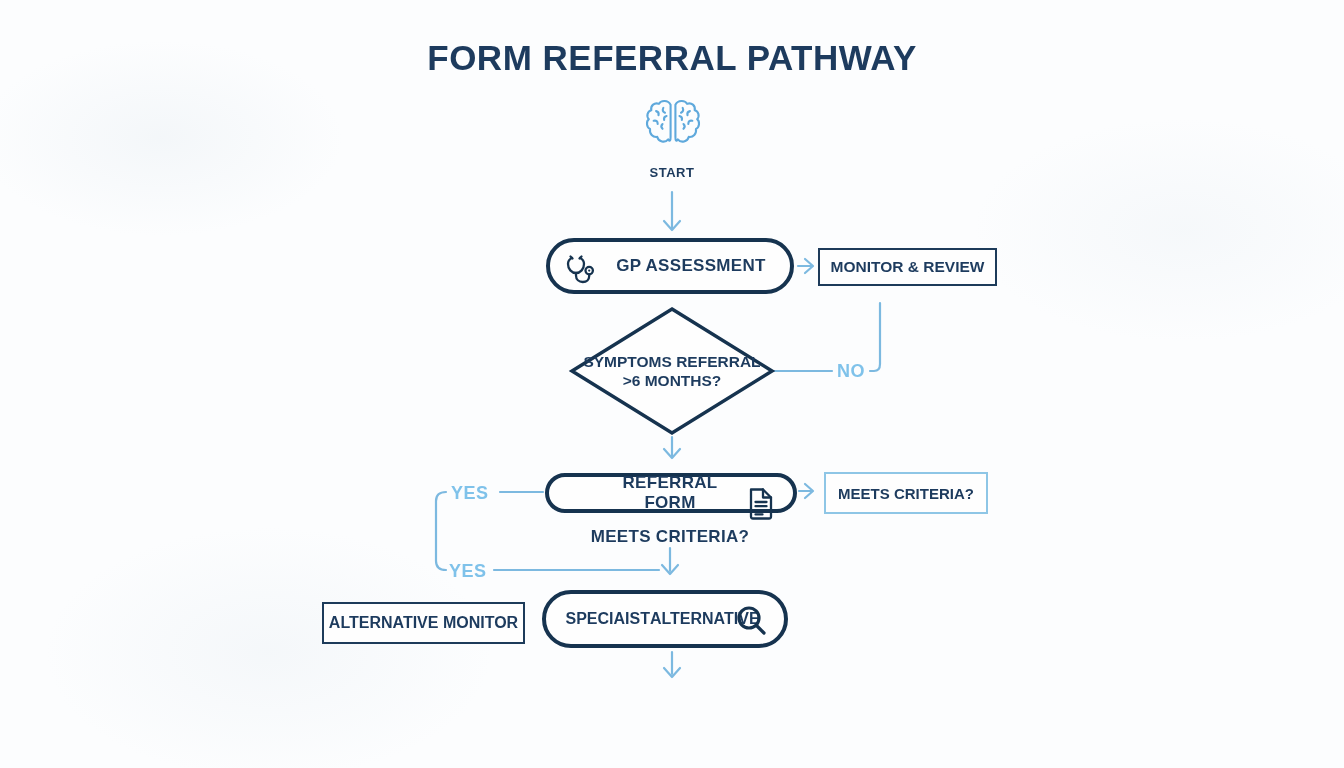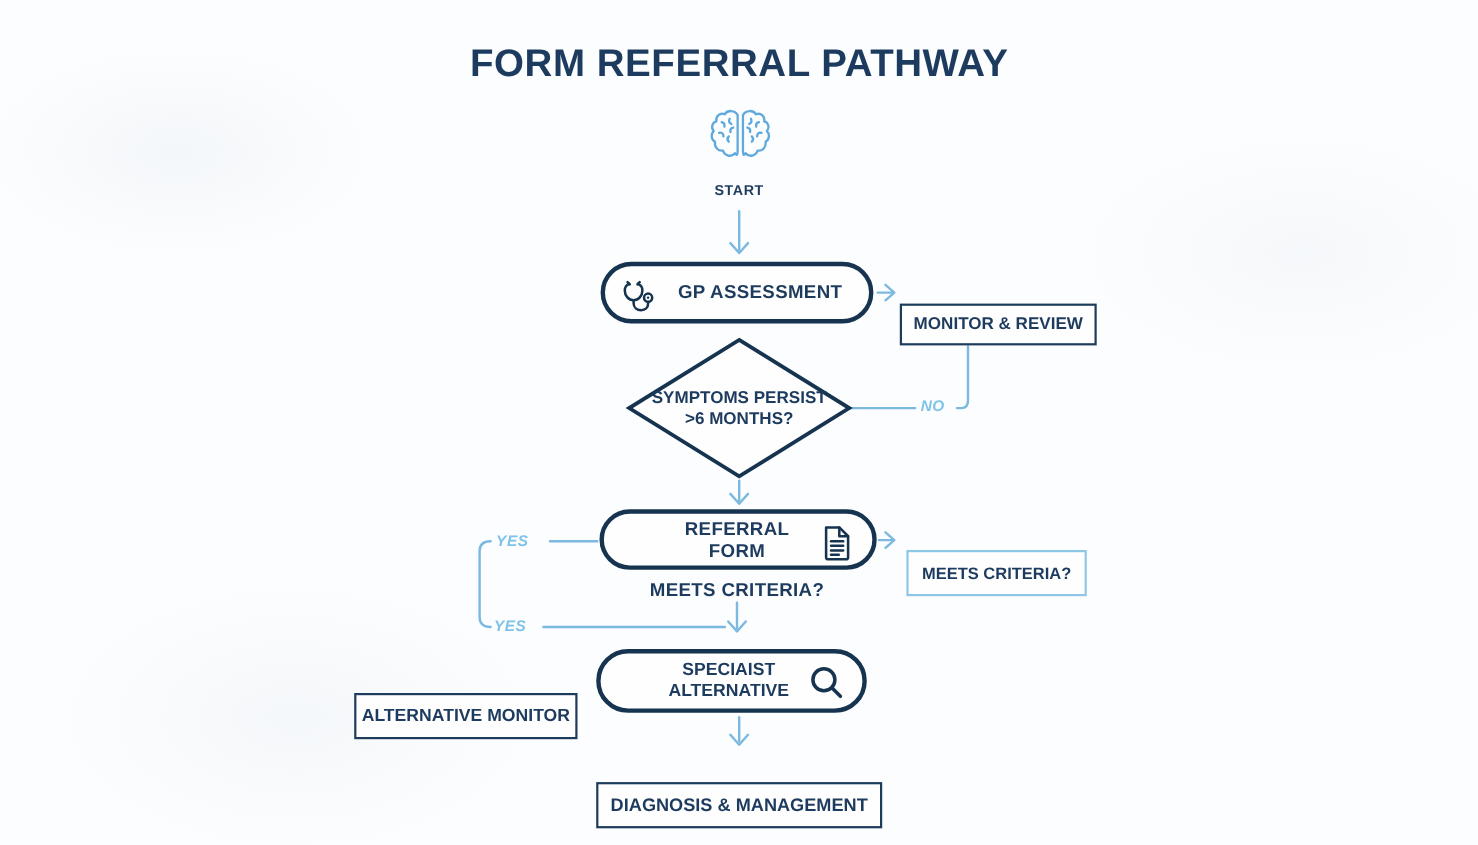--- a/index.html
+++ b/index.html
@@ -25,24 +25,24 @@
   .caption{font-weight:700;color:#1d3b5e;text-align:center;}
   .pill{
     background:#fefefe;border:4px solid #16334f;border-radius:30px;
     display:flex;align-items:center;justify-content:center;
   }
   .pill .plabel{position:absolute;display:flex;align-items:center;justify-content:center;
     top:0;bottom:0;text-align:center;font-weight:700;color:#1d3b5e;}
   .rectbox{
     background:#fefefe;border:2.5px solid #1d3b5a;
     display:flex;align-items:center;justify-content:center;
-    font-weight:700;color:#1d3b5e;text-align:center;margin-top:28px;
+    font-weight:700;color:#1d3b5e;text-align:center;
   }
   .rectbox.light{border:2px solid #8ec6e6;}
-  .bluelabel{font-size:14px;font-weight:700;color:#7fc2ea;letter-spacing:.5px;font-style:italic;}
+  .bluelabel{font-size:18px;font-weight:700;color:#7fc2ea;letter-spacing:.5px;}
   .icon{position:absolute;}
 </style>
 </head>
 <body>
 
 <div class="canvas">
 
   <svg class="overlay" viewBox="0 0 1344 768">
     <g fill="none" stroke="#7cb9e0" stroke-width="2.2" stroke-linecap="round" stroke-linejoin="round">
       <path d="M672 192 V228"></path>
@@ -101,27 +101,27 @@
         <circle cx="28.2" cy="19.6" r="3.7"></circle>
         <circle cx="28.2" cy="19.6" r="1.1" fill="#16334f" stroke="none"></circle>
       </g>
     </svg>
     <div class="plabel" style="left:52px;right:10px;font-size:17px;letter-spacing:.3px;">GP ASSESSMENT</div>
   </div>
 
   <div class="node rectbox" style="left:818px;top:248px;width:179px;height:38px;font-size:15.5px;">MONITOR &amp; REVIEW</div>
 
   <div class="txt caption" style="left:572px;width:200px;top:352px;font-size:15.5px;line-height:19px;">
-    <div>SYMPTOMS PERSIST</div>
+    <div>SYMPTOMS REFERRAL</div>
     <div>&gt;6 MONTHS?</div>
   </div>
 
   <div class="txt bluelabel" style="left:837px;top:361px;">NO</div>
 
-  <div class="node pill" style="left:545px;top:463px;width:252px;height:55px;">
+  <div class="node pill" style="left:545px;top:473px;width:252px;height:40px;">
     <div class="plabel" style="left:50px;right:52px;font-size:17px;letter-spacing:.3px;">REFERRAL FORM</div>
     <svg class="icon" style="right:17px;top:9px;" width="30" height="36" viewBox="0 0 30 36">
       <g fill="none" stroke="#16334f" stroke-width="2.3" stroke-linecap="round" stroke-linejoin="round">
         <path d="M5 3.5 H17 L25 11.5 V30.5 Q25 32.5 23 32.5 H7 Q5 32.5 5 30.5 Z"></path>
         <path d="M17 3.5 V11.5 H25"></path>
         <path d="M9.5 16 H20.5"></path>
         <path d="M9.5 20.2 H20.5"></path>
         <path d="M9.5 24.4 H20.5"></path>
         <path d="M9.5 28.4 H16.5"></path>
       </g>
@@ -129,29 +129,28 @@
   </div>
 
   <div class="node rectbox light" style="left:824px;top:472px;width:164px;height:42px;font-size:15px;">MEETS CRITERIA?</div>
 
   <div class="txt caption" style="left:570px;width:200px;top:527px;font-size:17px;letter-spacing:.3px;">MEETS CRITERIA?</div>
 
   <div class="txt bluelabel" style="left:451px;top:483px;">YES</div>
   <div class="txt bluelabel" style="left:449px;top:561px;">YES</div>
 
   <div class="node pill" style="left:542px;top:590px;width:246px;height:58px;">
-    <div class="plabel" style="left:55px;right:60px;font-size:16px;line-height:19.5px;flex-direction:column;">
+    <div class="plabel" style="left:55px;right:60px;font-size:16px;line-height:19.5px;flex-direction:row;">
       <div>SPECIAIST</div>
       <div>ALTERNATIVE</div>
     </div>
     <svg class="icon" style="right:12px;top:8px;" width="40" height="40" viewBox="0 0 40 40">
       <g fill="none" stroke="#16334f" stroke-width="3.2" stroke-linecap="round">
         <circle cx="17" cy="16" r="10"></circle>
         <path d="M24.5 23.5 L32 31"></path>
       </g>
     </svg>
   </div>
 
   <div class="node rectbox" style="left:322px;top:602px;width:203px;height:42px;font-size:16px;">ALTERNATIVE MONITOR</div>
 
-  <div class="node rectbox" style="left:542px;top:683px;width:260px;height:42px;font-size:16.5px;">DIAGNOSIS &amp; MANAGEMENT</div>
 
 </div>
 
 </body></html>

